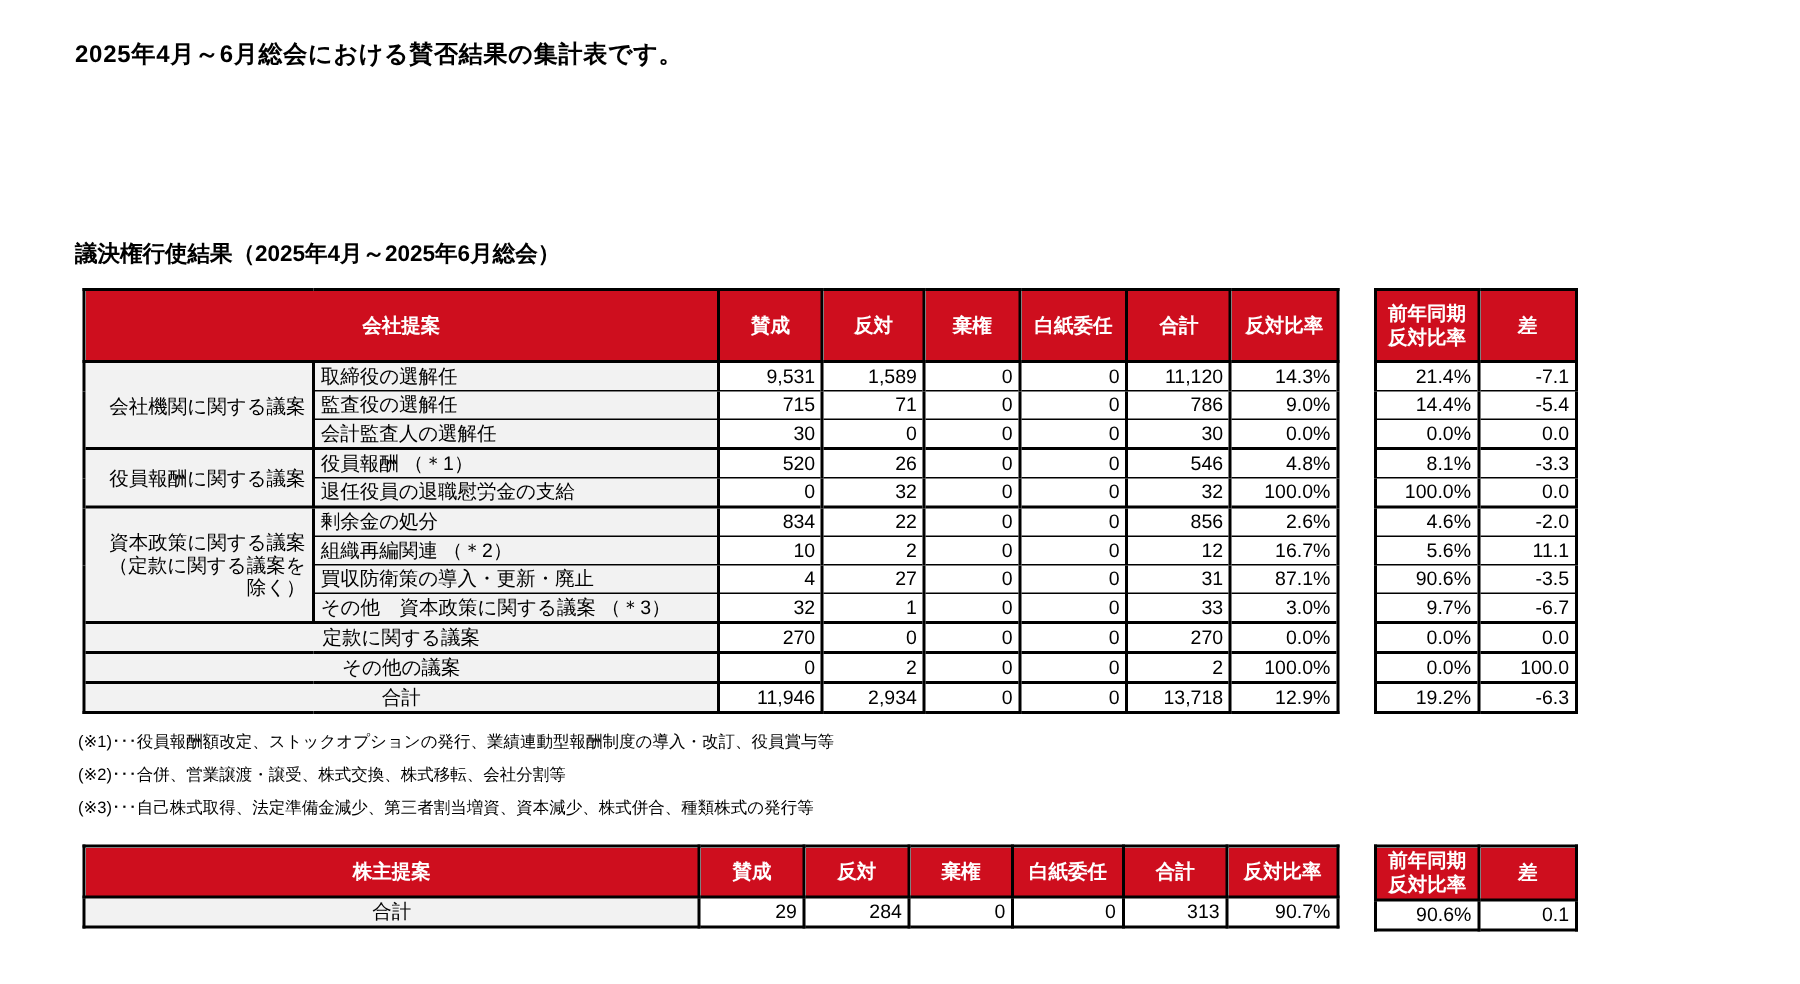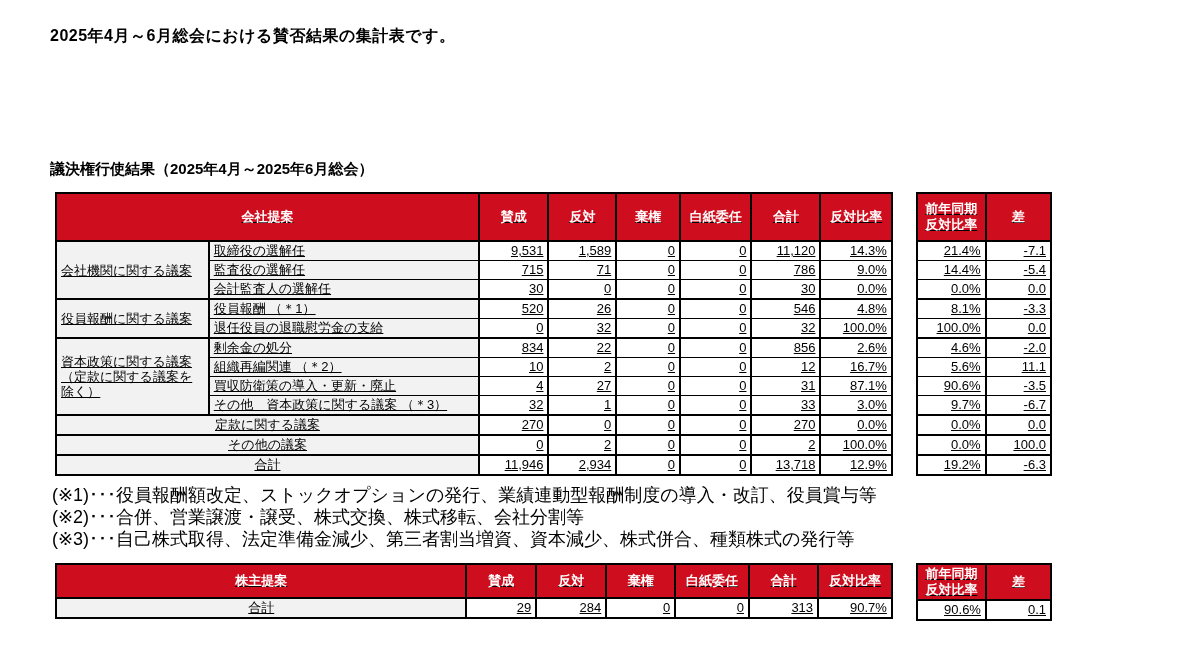--- a/index.html
+++ b/index.html
@@ -11,47 +11,47 @@
   body{
     width:1200px;height:656px;background:#ffffff;color:#000;
     font-family:"Liberation Sans","DejaVu Sans",sans-serif;
   }
   .canvas{position:relative;width:1052px;height:656px;overflow:hidden;background:#fff;}
 
   .intro{position:absolute;left:50px;top:26px;font-size:16px;font-weight:bold;letter-spacing:0.5px;}
   .title{position:absolute;left:0;right:0;top:102px;text-align:center;font-size:20px;font-weight:bold;letter-spacing:1px;}
   .section{position:absolute;left:50px;top:160px;font-size:15px;font-weight:bold;}
 
-  .trow{position:absolute;left:55px;display:flex;gap:23px;align-items:flex-start;text-decoration:underline;}
+  .trow{position:absolute;left:55px;display:flex;gap:23px;align-items:flex-start;}
   #trow-main{top:192px;}
   #trow-share{top:563px;}
 
   table{border-collapse:collapse;table-layout:fixed;}
   th,td{
     border:2px solid #000;
     border-top-width:1px;border-bottom-width:1px;
     font-size:13px;overflow:hidden;white-space:nowrap;
   }
   thead th{
     background:var(--red);color:#fff;font-weight:bold;text-align:center;
     vertical-align:middle;border-top-width:2px;border-bottom-width:2px;
     height:48px;line-height:16px;
   }
   #trow-share thead th{height:34px;margin-top:32px;}
   tbody td{height:18px;line-height:18px;padding:0 4px;background:#fff;}
   tr.group-start td{border-top-width:2px;}
   tr.bottom td{border-bottom-width:2px;}
 
-  td.cat{background:var(--gray);text-align:left;white-space:pre-line;line-height:15px;vertical-align:middle;}
+  td.cat{background:var(--gray);text-align:right;white-space:pre-line;line-height:15px;vertical-align:middle;}
   td.lbl{background:var(--gray);text-align:left;}
   td.mergedlbl{background:var(--gray);text-align:center;}
   td.num{background:#fff;text-align:right;}
   th.pre{white-space:pre-line;}
 
-  .footnotes{position:absolute;left:52px;top:484px;font-size:18px;line-height:22px;}
+  .footnotes{position:absolute;left:52px;top:484px;font-size:11px;line-height:22px;}
 </style>
 </head>
 <body>
 
 <div class="canvas">
 
   <div class="intro">2025年4月～6月総会における賛否結果の集計表です。</div>
   <div class="section">議決権行使結果（2025年4月～2025年6月総会）</div>
 
   <div class="trow" id="trow-main">

